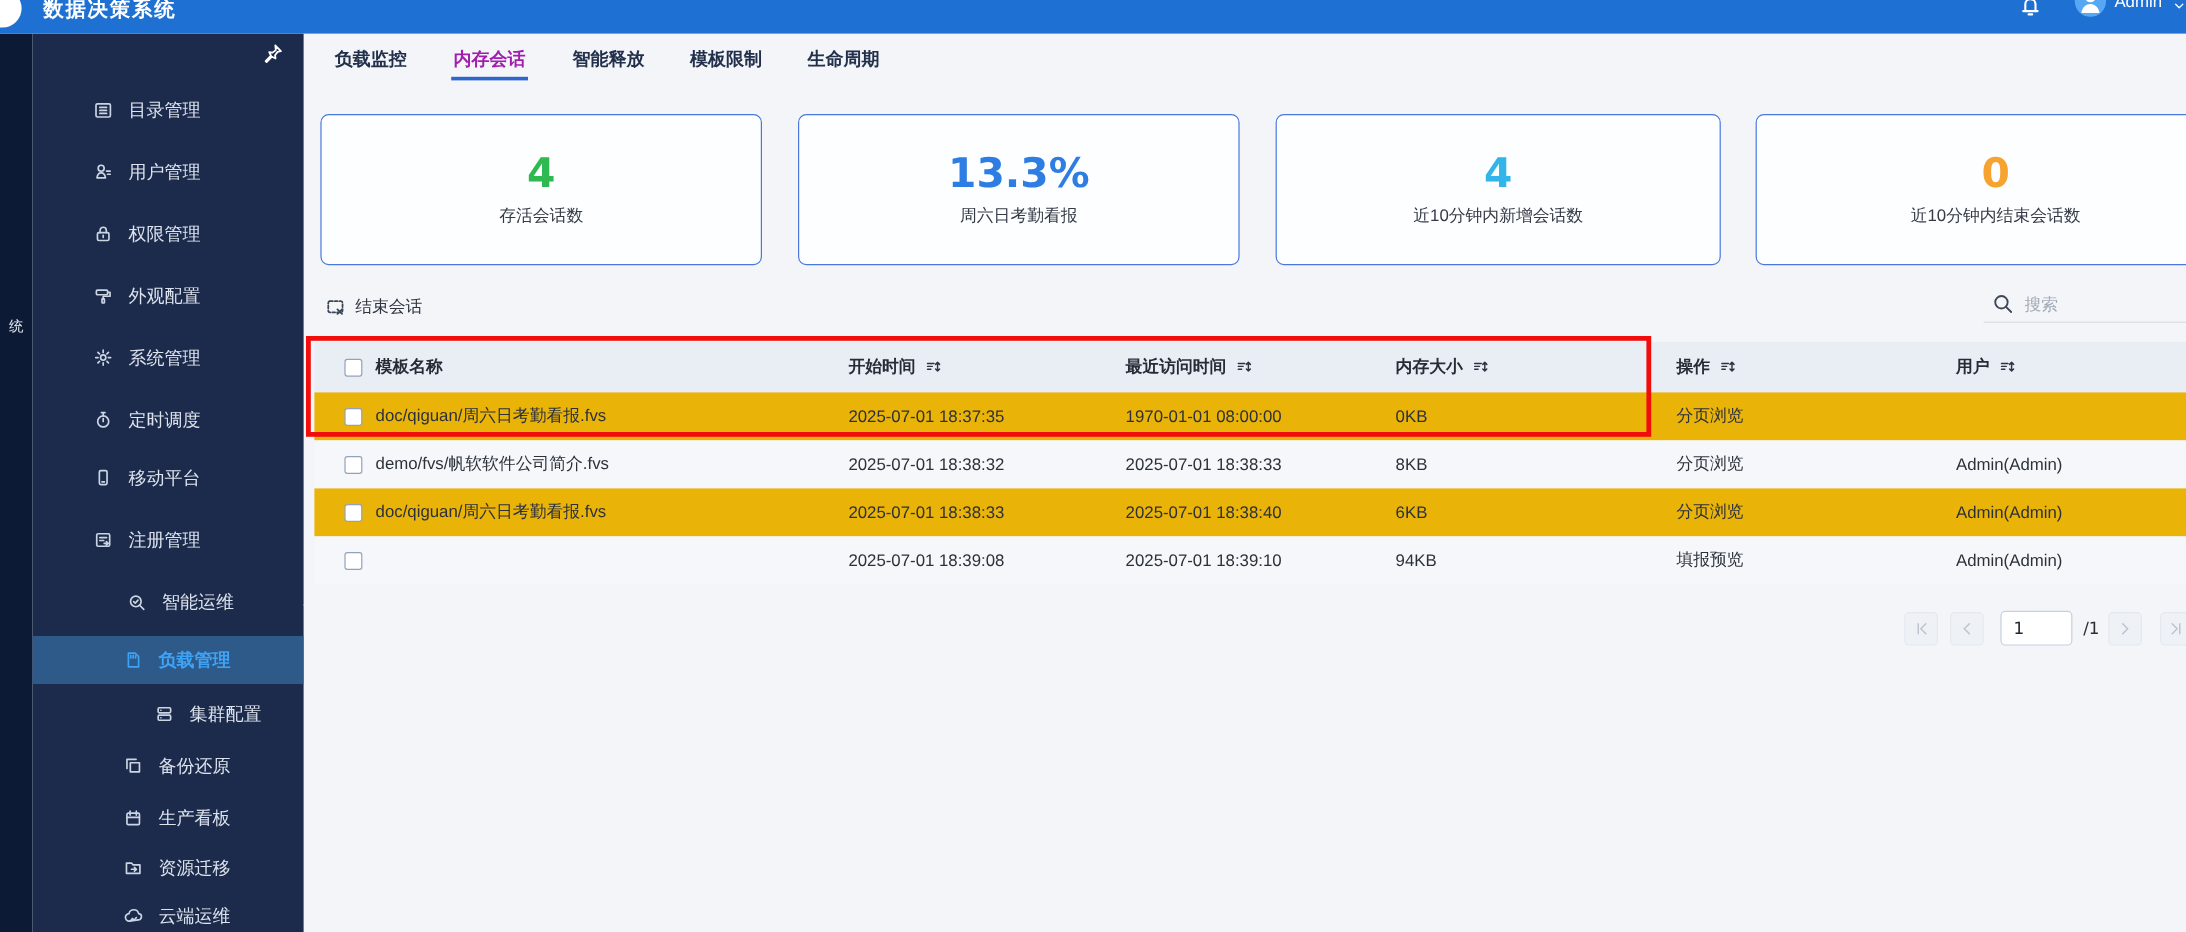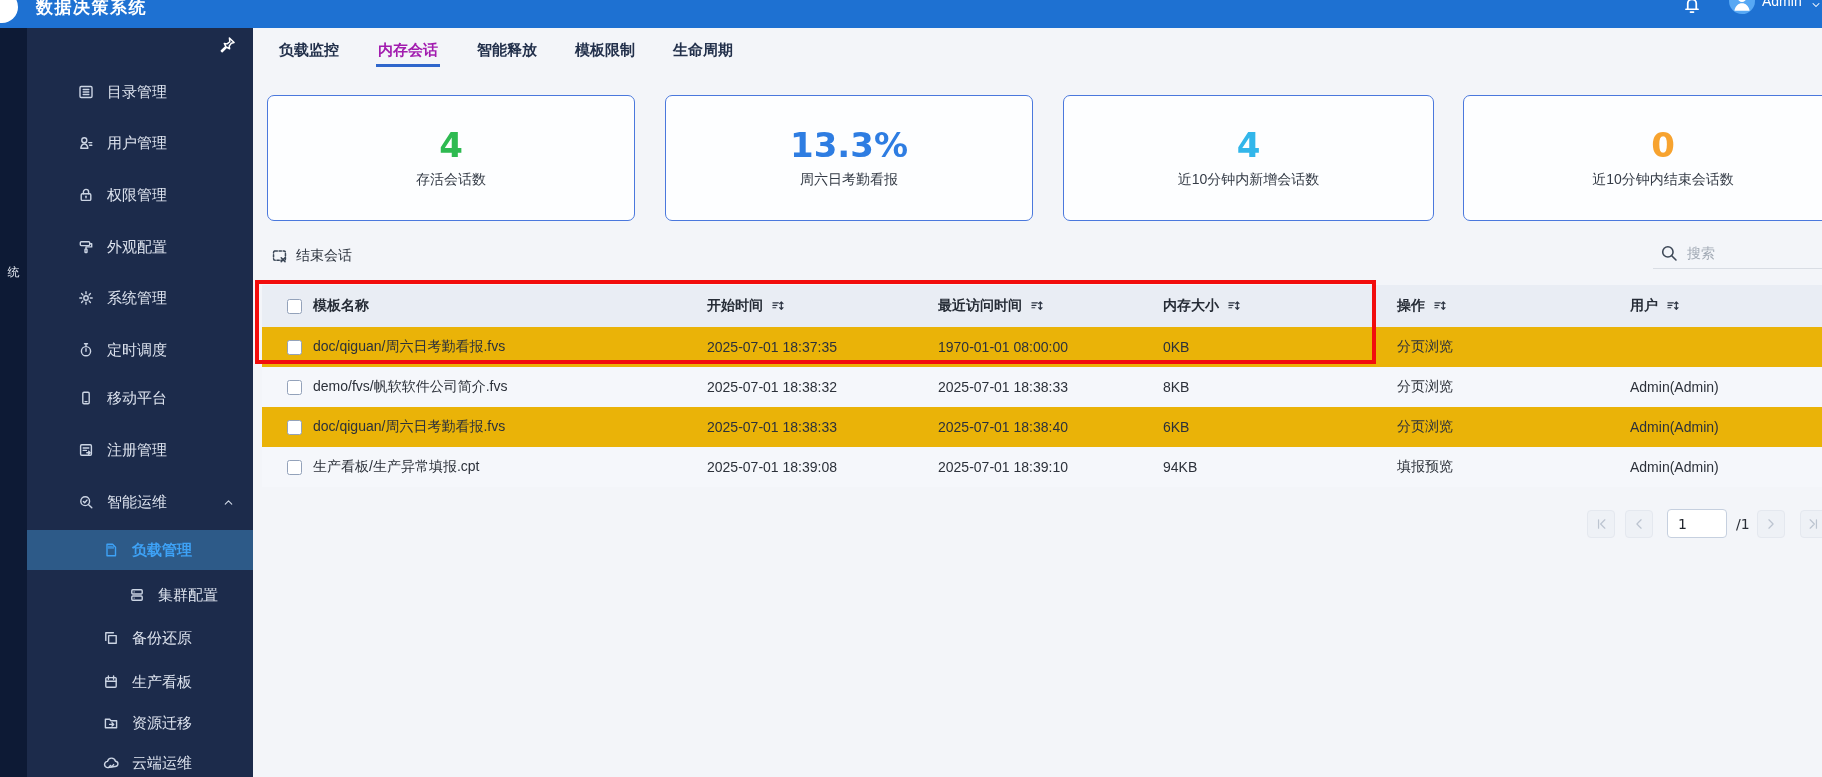--- a/index.html
+++ b/index.html
@@ -183,21 +183,21 @@
       <div class="side-item" style="top: 402px;">
         <span class="ic">
           <svg viewBox="0 0 16 16" width="1em" height="1em" fill="none" stroke="currentColor" stroke-width="1.4" stroke-linecap="round" stroke-linejoin="round">
             <rect x="2.6" y="2.8" width="10.8" height="10.4" rx="1.2"></rect>
             <path d="M5.2 6h5.6M5.2 8.4h3.2"></path>
             <path d="M8.8 10.8h3.2M10.6 9.3l1.6 1.5-1.6 1.5"></path>
           </svg>
         </span>
         <span>注册管理</span>
       </div>
-      <div class="side-item" style="top: 454px;">
+      <div class="side-item" style="top: 454px; margin-left: 28px;">
         <span class="ic">
           <svg viewBox="0 0 16 16" width="1em" height="1em" fill="none" stroke="currentColor" stroke-width="1.4" stroke-linecap="round" stroke-linejoin="round">
             <circle cx="7.2" cy="7.2" r="4.4"></circle>
             <path d="M10.4 10.4l3.4 3.4"></path>
             <path d="M5.4 7.4l1.3 1.3 2.3-2.6"></path>
           </svg>
         </span>
         <span>智能运维</span>
         <span class="caret">
           <svg viewBox="0 0 16 16" width="1em" height="1em" fill="none" stroke="currentColor" stroke-width="1.4" stroke-linecap="round" stroke-linejoin="round">
@@ -385,21 +385,20 @@
         <div class="cb"></div>
         <div class="td c-name">doc/qiguan/周六日考勤看报.fvs</div>
         <div class="td c-start">2025-07-01 18:38:33</div>
         <div class="td c-access">2025-07-01 18:38:40</div>
         <div class="td c-mem">6KB</div>
         <div class="td c-op">分页浏览</div>
         <div class="td c-user">Admin(Admin)</div>
       </div>
       <div class="t-row alt">
         <div class="cb"></div>
-        <div class="td c-name">生产看板/生产异常填报.cpt</div>
         <div class="td c-start">2025-07-01 18:39:08</div>
         <div class="td c-access">2025-07-01 18:39:10</div>
         <div class="td c-mem">94KB</div>
         <div class="td c-op">填报预览</div>
         <div class="td c-user">Admin(Admin)</div>
       </div>
     </div>
 
   <div id="annotation-box" style="border-color: rgb(242, 13, 13);"></div>
 

